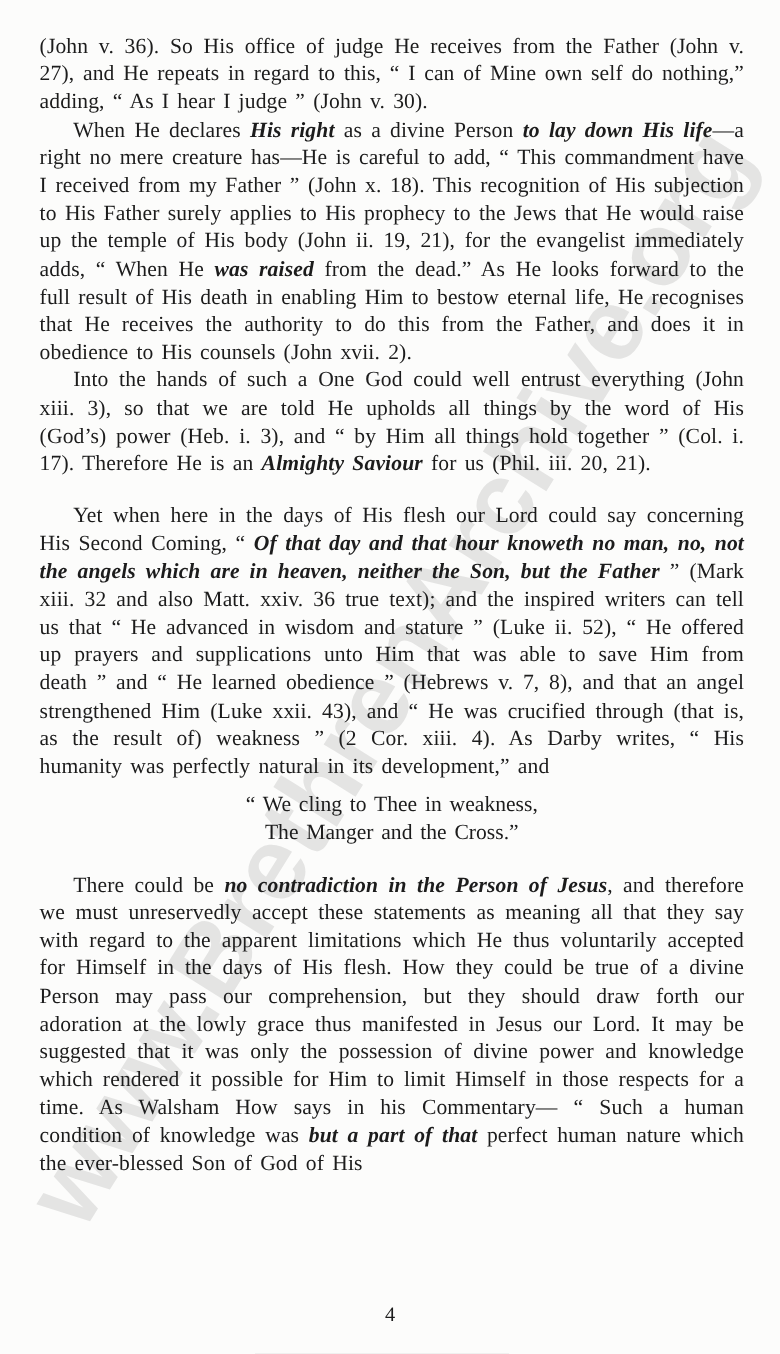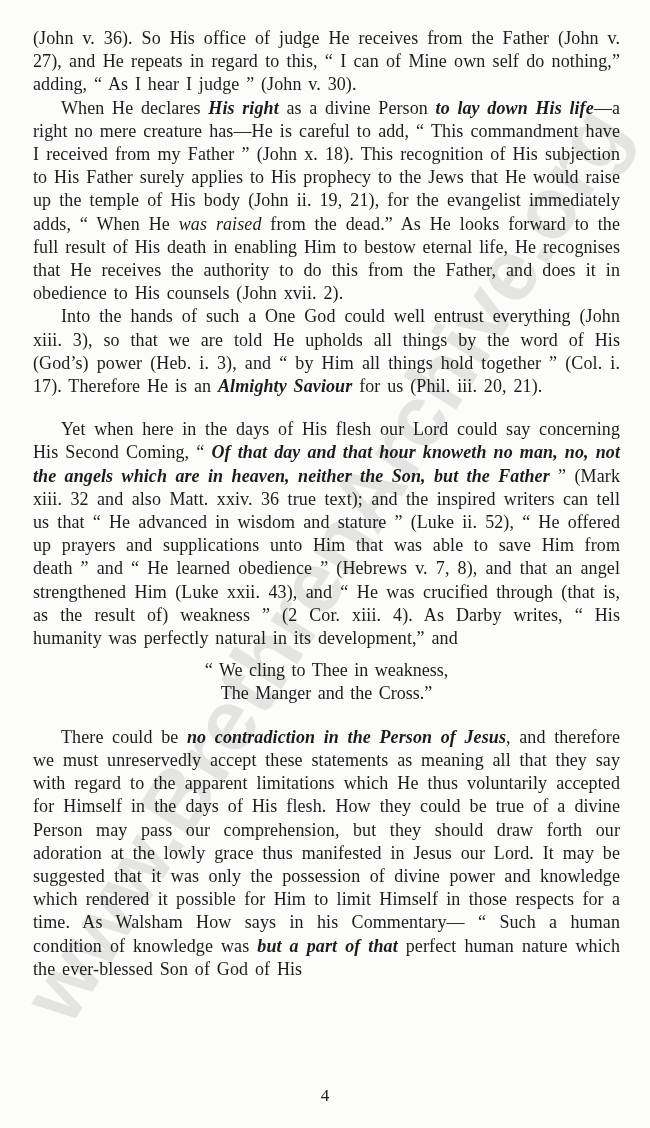--- a/index.html
+++ b/index.html
@@ -36,21 +36,21 @@
   .para {
     font-size: 18px;
     line-height: 23.2px;
     text-align: justify;
     word-spacing: 2.2px;
     letter-spacing: 0.1px;
   }
   .para.indent { text-indent: 28px; }
   .para.gap { margin-top: 20px; }
   .para span.b { font-weight: bold; font-style: italic; }
-  .para span.i { font-style: italic; }
+  .para span.i { font-style: italic; font-weight: bold; }
   .poem-line {
     font-size: 18px;
     line-height: 23.2px;
     text-align: center;
     word-spacing: 2px;
   }
   .poem-block { margin-top: 9px; margin-bottom: 20px; }
   .page-number {
     position: absolute;
     bottom: 22px;

